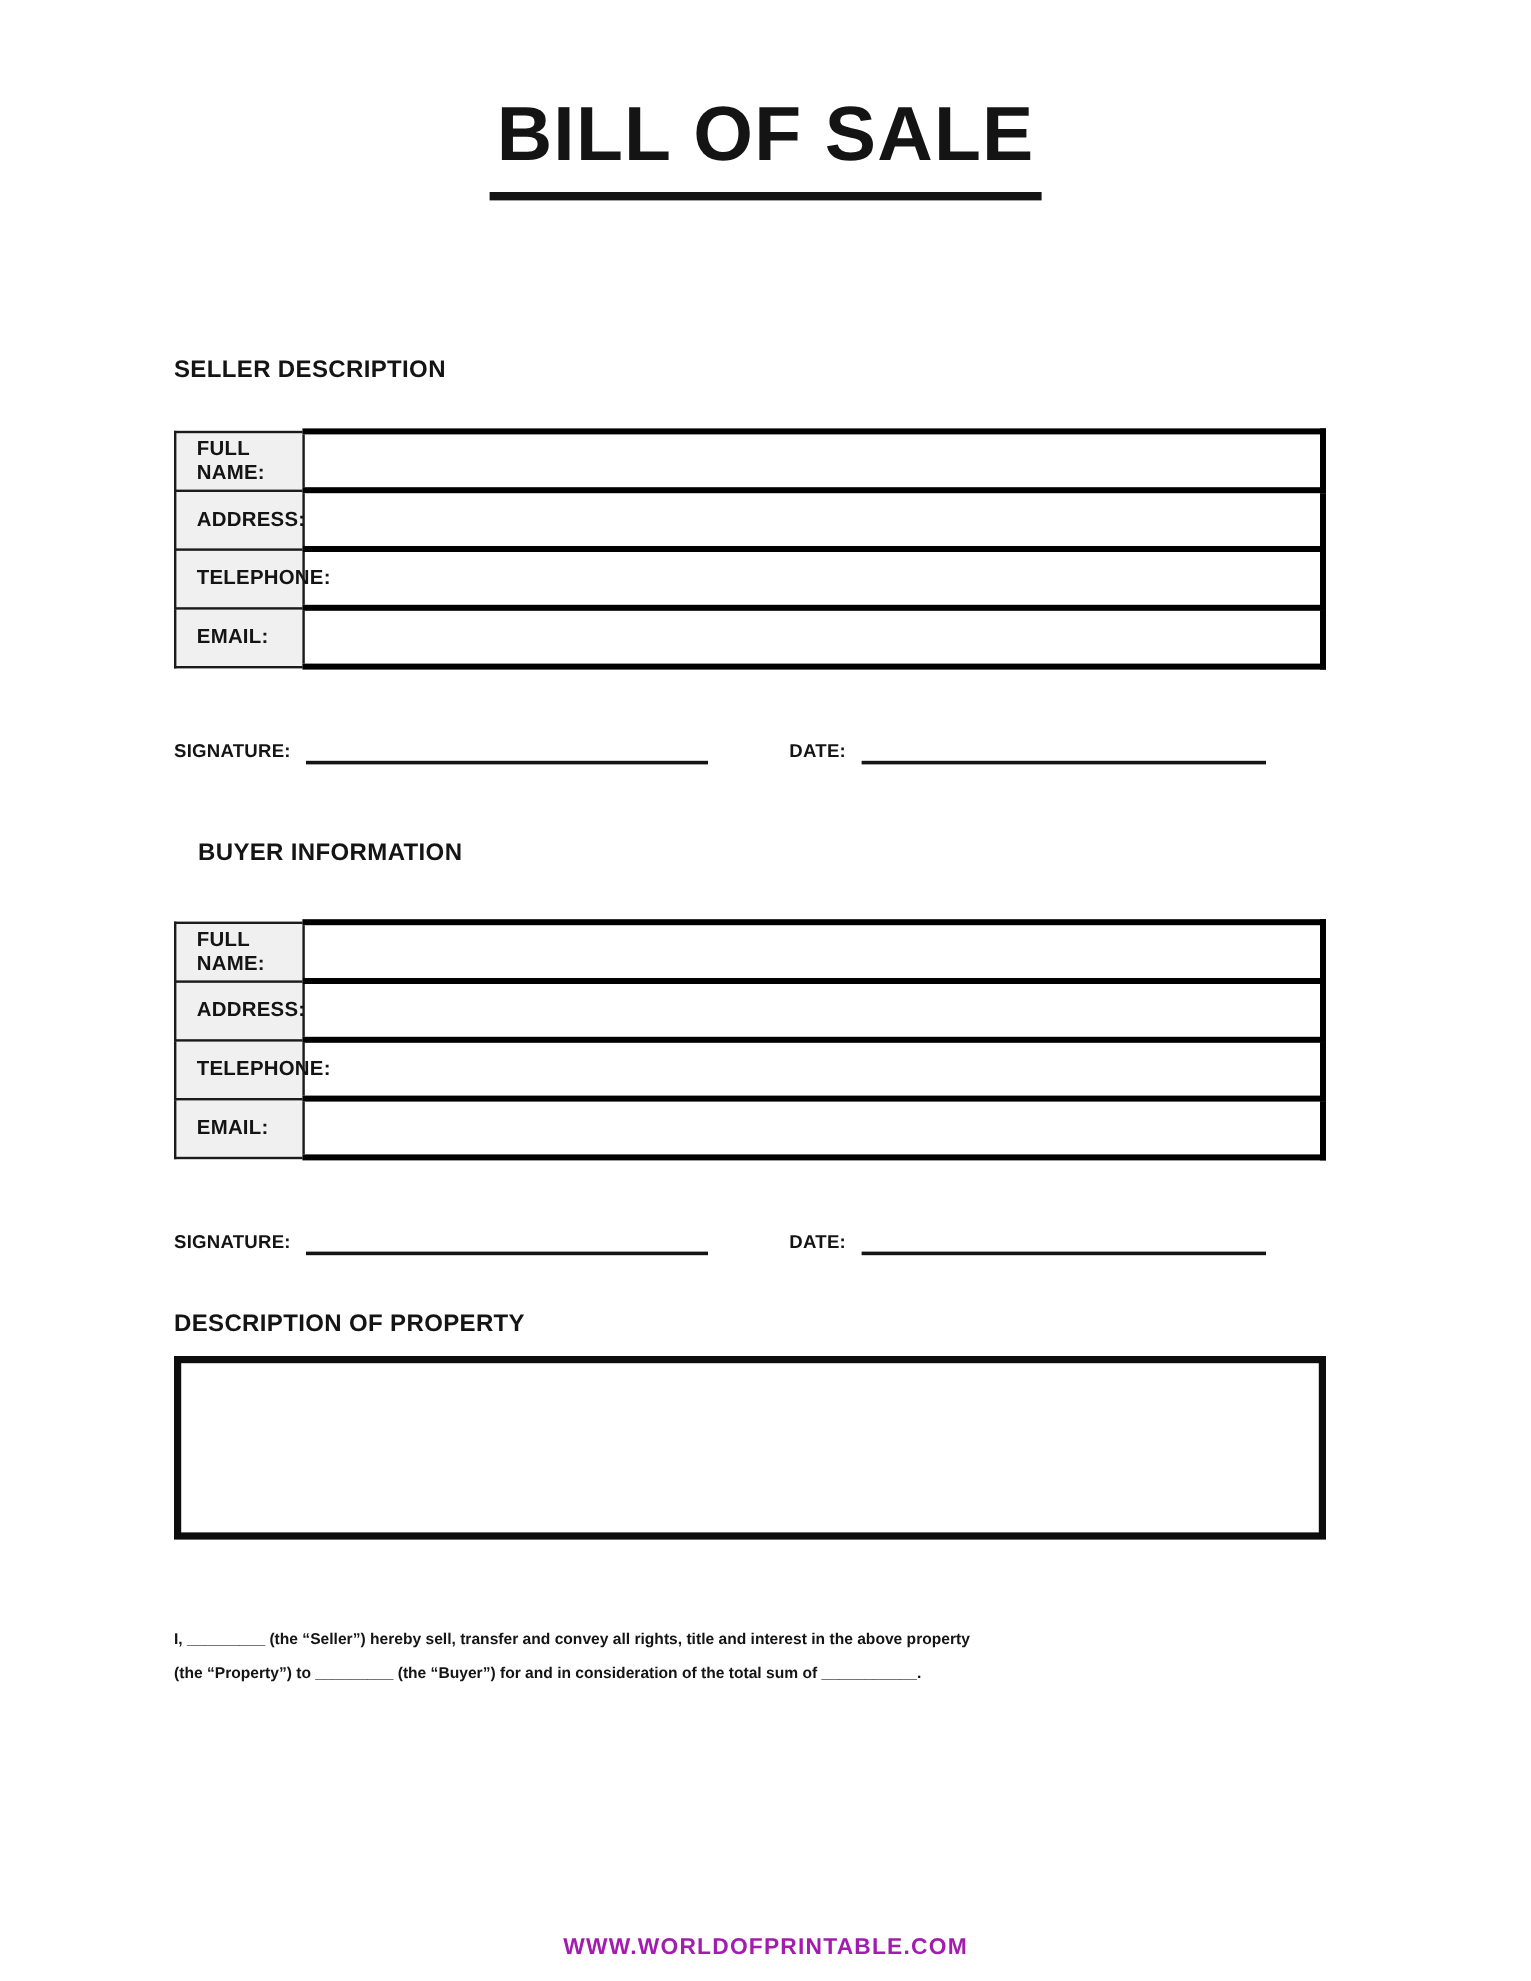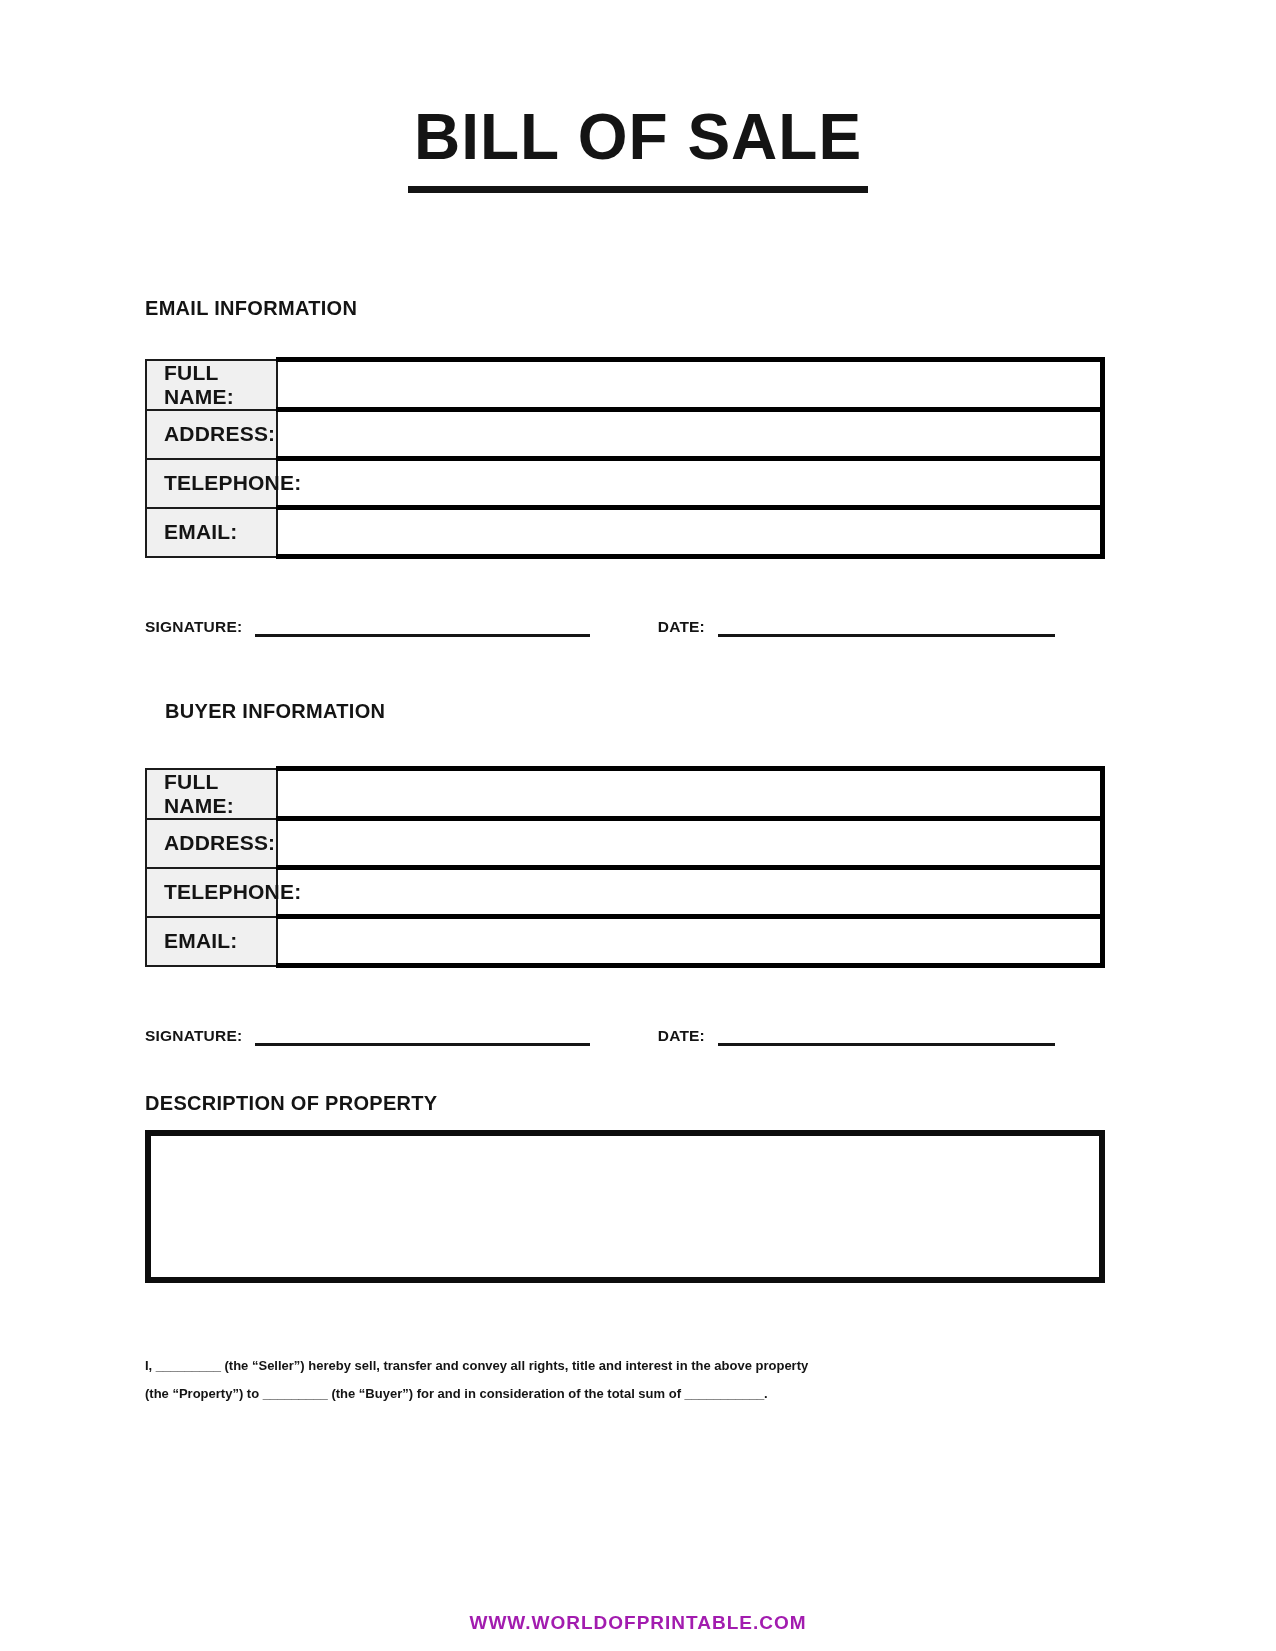--- a/index.html
+++ b/index.html
@@ -6,21 +6,21 @@
   html,body { background:#ffffff; }
   .page {
     position:relative;
     width:1276px; height:1651px;
     background:#ffffff;
     font-family:"Liberation Sans", sans-serif;
     color:#121212;
     overflow:hidden;
   }
   
-  .title-wrap { position:absolute; top:102px; left:0; width:100%; text-align:center; }
+  .title-wrap { position:absolute; top:76px; left:0; width:100%; text-align:center; }
   .doc-title {
     font-size:64px; font-weight:800; letter-spacing:1px; color:#141414;
     line-height:1.1;
   }
   .title-underline {
     margin:14px auto 0 auto;
     width:460px; height:7px; background:#141414;
   }
   
   .section-heading {
@@ -33,24 +33,24 @@
   
   .info-table {
     position:absolute; left:145px;
     border-collapse:collapse; table-layout:fixed;
     width:960px;
   }
   .t-seller { top:357px; }
   .t-buyer { top:766px; }
   .info-table td { height:49px; }
   .info-table td.lbl {
-    width:131px;
+    width:107px;
     background:#f0f0f0;
     border:2px solid #1b1b1b;
-    font-size:21px; font-weight:800; color:#141414;
+    font-size:17px; font-weight:800; color:#141414;
     padding-left:17px;
     letter-spacing:0.2px;
   }
   .info-table td.val {
     background:#ffffff;
     border:5px solid #000000;
     border-left:none;
   }
   
   .sig-row {
@@ -96,21 +96,21 @@
 </head>
 <body>
 
 <div class="page">
 
   <div class="title-wrap">
     <div class="doc-title">BILL OF SALE</div>
     <div class="title-underline"></div>
   </div>
 
-  <div class="section-heading h-seller">EMAIL INFORMATION</div>
+  <div class="section-heading h-seller">SELLER DESCRIPTION</div>
 
   <table class="info-table t-seller">
     <tbody>
       <tr>
         <td class="lbl">FULL NAME:</td>
         <td class="val"></td>
       </tr>
       <tr>
         <td class="lbl">ADDRESS:</td>
         <td class="val"></td>

